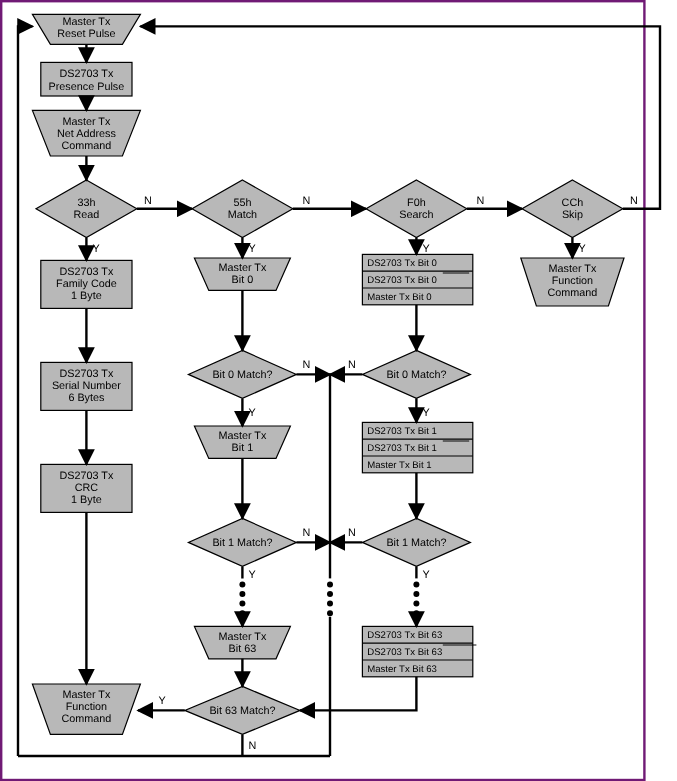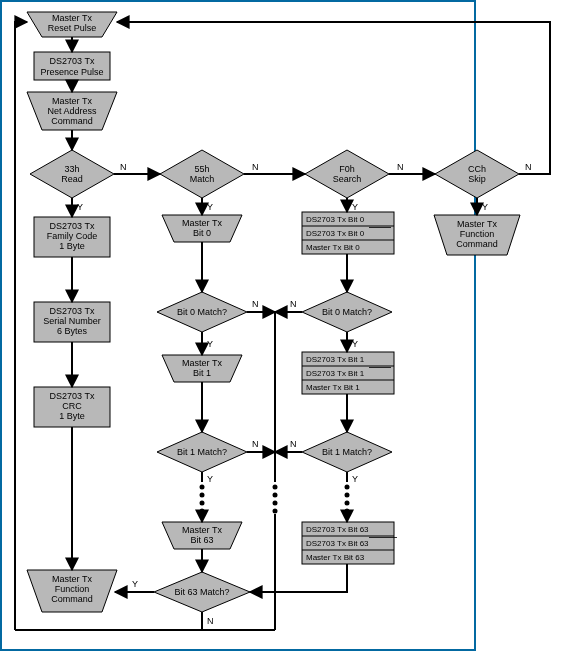--- a/index.html
+++ b/index.html
@@ -3,23 +3,23 @@
 <meta charset="utf-8">
 <style>
   body {
     margin: 0;
     padding: 0;
     background: #fff;
     font-family: Arial, Helvetica, sans-serif;
   }
   .canvas {
     position: relative;
-    width: 476px;
+    width: 538px;
     height: 651px;
-    border: 2px solid #0369a1;
+    border: 2px solid #701a75;
     box-sizing: border-box;
     background: #fff;
   }
   svg { display: block; }
   .lbl {
     font-size: 9px;
     font-family: Arial, Helvetica, sans-serif;
     fill: #000;
     text-anchor: middle;
   }

